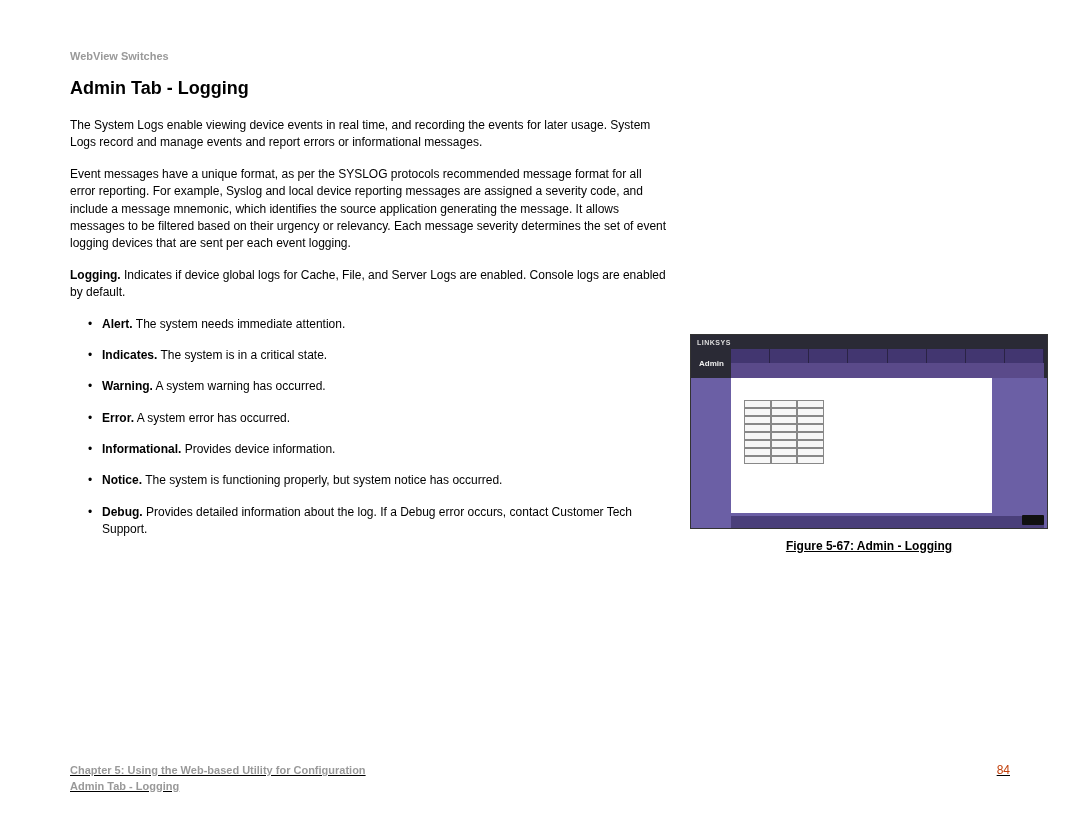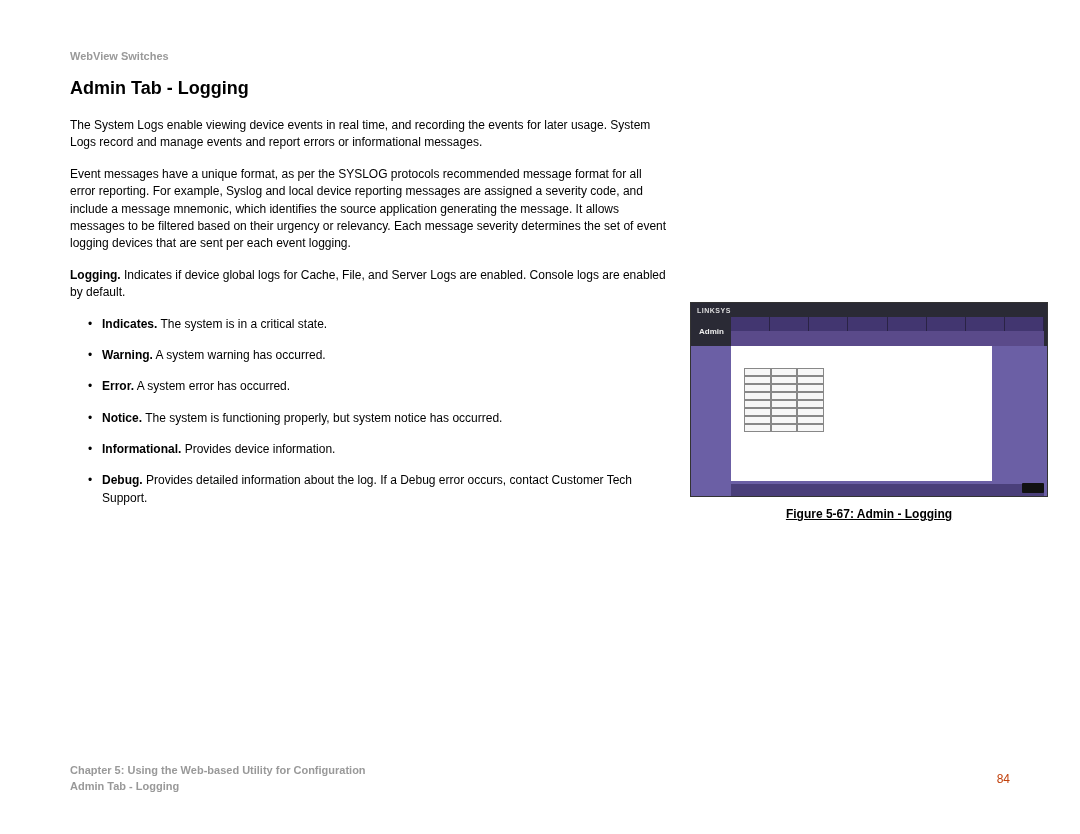--- a/index.html
+++ b/index.html
@@ -74,45 +74,47 @@
     .ss-logo { position:absolute; bottom:3px; right:3px; width:22px; height:10px; background:#111; border-radius:1px; }
     .ss-footer { position:absolute; bottom:0; left:40px; right:3px; height:12px; background:#4a3f7a; }
     .figure-caption { font-size: 12px; font-weight: bold; color: #000; text-decoration: underline; }
     .page-footer {
       position: absolute;
       bottom: 40px;
       left: 70px;
       right: 70px;
       display: flex;
       justify-content: space-between;
-      align-items: center;
+      align-items: flex-start;
+      text-decoration: underline;
     }
     .footer-left { font-size: 11px; font-weight: bold; color: #999; line-height: 1.4; }
     .footer-page { font-size: 12px; color: #c2410c; }
   </style>
 </head>
 <body>
 
 <div class="header-text">WebView Switches</div>
 
 <h1 class="page-title">Admin Tab - Logging</h1>
 
 <div class="content-area">
   <div class="text-column">
     <p class="para">The System Logs enable viewing device events in real time, and recording the events for later usage. System Logs record and manage events and report errors or informational messages.</p>
     <p class="para">Event messages have a unique format, as per the SYSLOG protocols recommended message format for all error reporting. For example, Syslog and local device reporting messages are assigned a severity code, and include a message mnemonic, which identifies the source application generating the message. It allows messages to be filtered based on their urgency or relevancy. Each message severity determines the set of event logging devices that are sent per each event logging.</p>
     <p class="para">
       <span class="term">Logging.</span><span> Indicates if device global logs for Cache, File, and Server Logs are enabled. Console logs are enabled by default.</span>
     </p>
     <ul class="bullet-list">
+      <li><span class="term">Alert.</span><span> The system needs immediate attention.</span></li>
       <li><span class="term">Indicates.</span><span> The system is in a critical state.</span></li>
       <li><span class="term">Warning.</span><span> A system warning has occurred.</span></li>
       <li><span class="term">Error.</span><span> A system error has occurred.</span></li>
+      <li><span class="term">Informational.</span><span> Provides device information.</span></li>
       <li><span class="term">Notice.</span><span> The system is functioning properly, but system notice has occurred.</span></li>
-      <li><span class="term">Informational.</span><span> Provides device information.</span></li>
       <li><span class="term">Debug.</span><span> Provides detailed information about the log. If a Debug error occurs, contact Customer Tech Support.</span></li>
     </ul>
   </div>
 
   <div class="figure-column">
     <div class="screenshot-box">
       <div class="ss-top">
         <div class="ss-brand">LINKSYS</div>
         <div class="ss-admin">Admin</div>
         <div class="ss-tabs">

